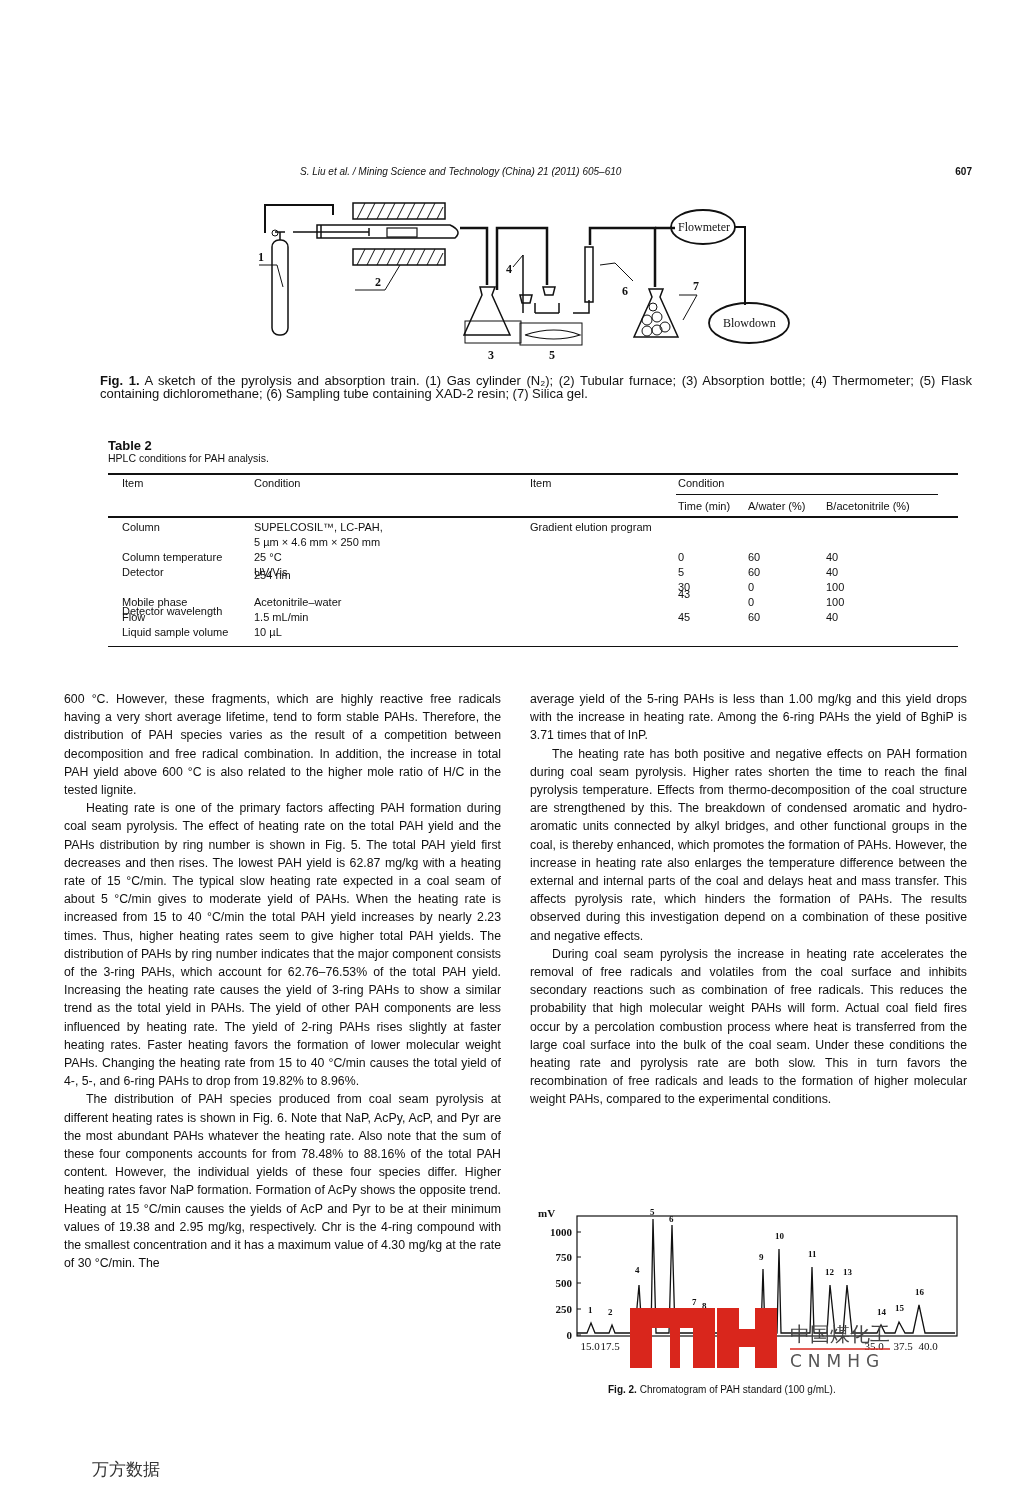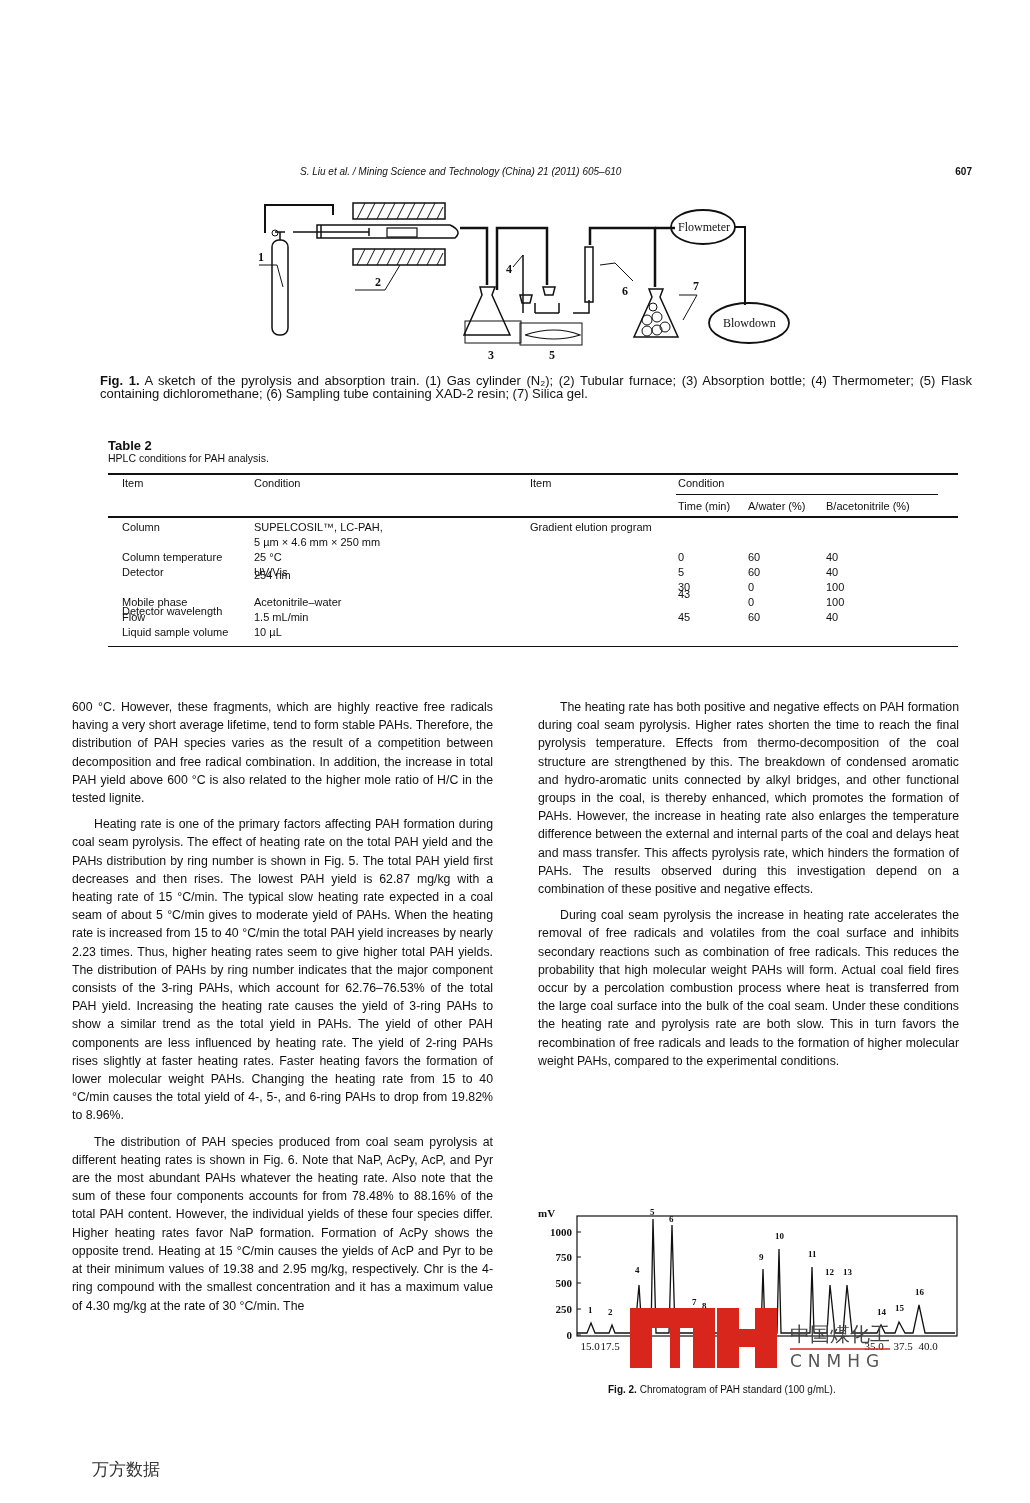--- a/index.html
+++ b/index.html
@@ -11,21 +11,21 @@
   .fig1 { left:255px; top:195px; width:545px; height:170px; }
   .caption { font-size:13px; line-height:13px; }
   .caption b { font-weight:bold; }
   .fig1-cap { left:100px; top:374px; width:872px; text-align:justify; }
   .table-title { left:108px; top:438px; font-size:13px; font-weight:bold; }
   .table-sub { left:108px; top:452px; font-size:10.5px; }
   .tbl { left:108px; top:470px; width:850px; font-size:11px; }
   .rule { position:absolute; left:0; width:850px; height:1.5px; background:#111; }
   .cell { position:absolute; white-space:nowrap; line-height:15px; }
   .text { font-size:12.3px; line-height:18.2px; text-align:justify; }
-  .text p { margin:8px; }
+  .text p { margin:0; }
   .text p.ind { text-indent:22px; }
   .left-col { left:64px; top:690px; width:437px; }
   .right-col { left:530px; top:690px; width:437px; }
   .sec-head { font-style:italic; margin:18px 0 18px 0 !important; }
   .chart { left:535px; top:1205px; width:425px; height:175px; }
   .fig2-cap { left:608px; top:1383px; font-size:10px; }
   .footer { left:92px; top:1458px; font-size:17px; color:#333; }
 </style>
 </head>
 <body>
@@ -154,20 +154,21 @@
   <div class="rule" style="top:176px;height:1px;"></div>
 </div>
 
 <div class="abs text left-col">
   <p>600 °C. However, these fragments, which are highly reactive free radicals having a very short average lifetime, tend to form stable PAHs. Therefore, the distribution of PAH species varies as the result of a competition between decomposition and free radical combination. In addition, the increase in total PAH yield above 600 °C is also related to the higher mole ratio of H/C in the tested lignite.</p>
   <p class="ind">Heating rate is one of the primary factors affecting PAH formation during coal seam pyrolysis. The effect of heating rate on the total PAH yield and the PAHs distribution by ring number is shown in Fig. 5. The total PAH yield first decreases and then rises. The lowest PAH yield is 62.87 mg/kg with a heating rate of 15 °C/min. The typical slow heating rate expected in a coal seam of about 5 °C/min gives to moderate yield of PAHs. When the heating rate is increased from 15 to 40 °C/min the total PAH yield increases by nearly 2.23 times. Thus, higher heating rates seem to give higher total PAH yields. The distribution of PAHs by ring number indicates that the major component consists of the 3-ring PAHs, which account for 62.76–76.53% of the total PAH yield. Increasing the heating rate causes the yield of 3-ring PAHs to show a similar trend as the total yield in PAHs. The yield of other PAH components are less influenced by heating rate. The yield of 2-ring PAHs rises slightly at faster heating rates. Faster heating favors the formation of lower molecular weight PAHs. Changing the heating rate from 15 to 40 °C/min causes the total yield of 4-, 5-, and 6-ring PAHs to drop from 19.82% to 8.96%.</p>
   <p class="ind">The distribution of PAH species produced from coal seam pyrolysis at different heating rates is shown in Fig. 6. Note that NaP, AcPy, AcP, and Pyr are the most abundant PAHs whatever the heating rate. Also note that the sum of these four components accounts for from 78.48% to 88.16% of the total PAH content. However, the individual yields of these four species differ. Higher heating rates favor NaP formation. Formation of AcPy shows the opposite trend. Heating at 15 °C/min causes the yields of AcP and Pyr to be at their minimum values of 19.38 and 2.95 mg/kg, respectively. Chr is the 4-ring compound with the smallest concentration and it has a maximum value of 4.30 mg/kg at the rate of 30 °C/min. The</p>
 </div>
 
 <div class="abs text right-col">
+  <p>average yield of the 5-ring PAHs is less than 1.00 mg/kg and this yield drops with the increase in heating rate. Among the 6-ring PAHs the yield of BghiP is 3.71 times that of InP.</p>
   <p class="ind">The heating rate has both positive and negative effects on PAH formation during coal seam pyrolysis. Higher rates shorten the time to reach the final pyrolysis temperature. Effects from thermo-decomposition of the coal structure are strengthened by this. The breakdown of condensed aromatic and hydro-aromatic units connected by alkyl bridges, and other functional groups in the coal, is thereby enhanced, which promotes the formation of PAHs. However, the increase in heating rate also enlarges the temperature difference between the external and internal parts of the coal and delays heat and mass transfer. This affects pyrolysis rate, which hinders the formation of PAHs. The results observed during this investigation depend on a combination of these positive and negative effects.</p>
   <p class="ind">During coal seam pyrolysis the increase in heating rate accelerates the removal of free radicals and volatiles from the coal surface and inhibits secondary reactions such as combination of free radicals. This reduces the probability that high molecular weight PAHs will form. Actual coal field fires occur by a percolation combustion process where heat is transferred from the large coal surface into the bulk of the coal seam. Under these conditions the heating rate and pyrolysis rate are both slow. This in turn favors the recombination of free radicals and leads to the formation of higher molecular weight PAHs, compared to the experimental conditions.</p>
 </div>
 
 <div class="abs chart">
   <svg width="425" height="175" viewBox="0 0 425 175" font-family="Liberation Serif, serif">
     <text x="3" y="12" font-size="11" font-weight="bold" fill="#111">mV</text>
     <rect x="42" y="11" width="380" height="120" fill="none" stroke="#111" stroke-width="1.2"></rect>
     <g font-size="11" font-weight="bold" fill="#111" text-anchor="end">
       <text x="37" y="31">1000</text>

